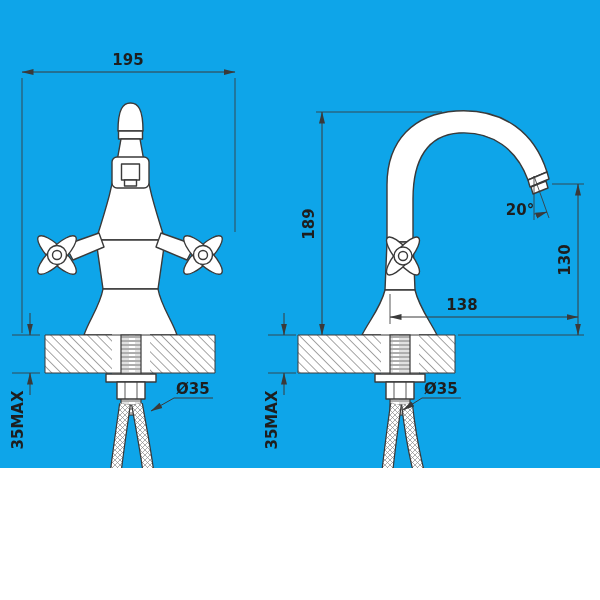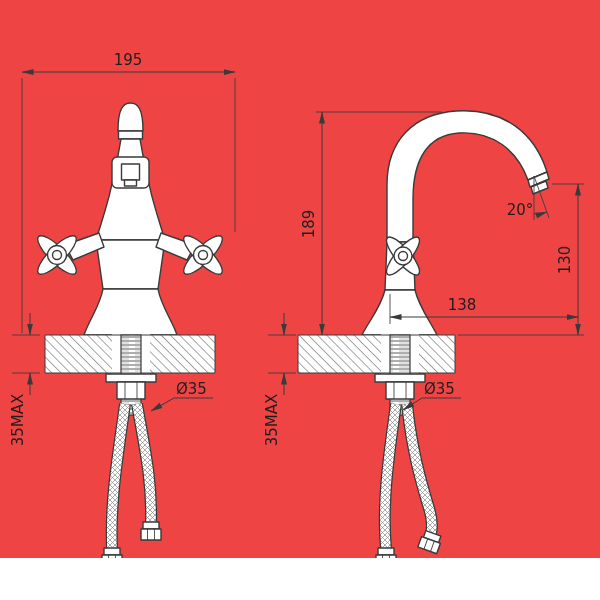--- a/index.html
+++ b/index.html
@@ -1,17 +1,17 @@
 <!DOCTYPE html>
 <html><head>
 <meta charset="utf-8">
 <title>Faucet Installation Drawing</title>
 <style>
   html,body { margin:0; padding:0; background:#ffffff; }
-  .canvas { width:600px; height:558px; background:#ef4444; position:relative; overflow:hidden; }
+  .canvas { width:600px; height:468px; background:#0ea5e9; position:relative; overflow:hidden;font-weight:bold; }
   svg { display:block; }
   .obj   { fill:#ffffff; stroke:#3a3a3a; stroke-width:1.4; stroke-linejoin:round; }
   .thin  { fill:none;    stroke:#3a3a3a; stroke-width:0.85; }
   .dim   { fill:none;    stroke:#3a3a3a; stroke-width:1; }
   .dimtext { font-family:"DejaVu Sans", sans-serif; font-size:15px; fill:#1e1e1e; }
 </style>
 </head>
 <body>
 
 <div class="canvas">

